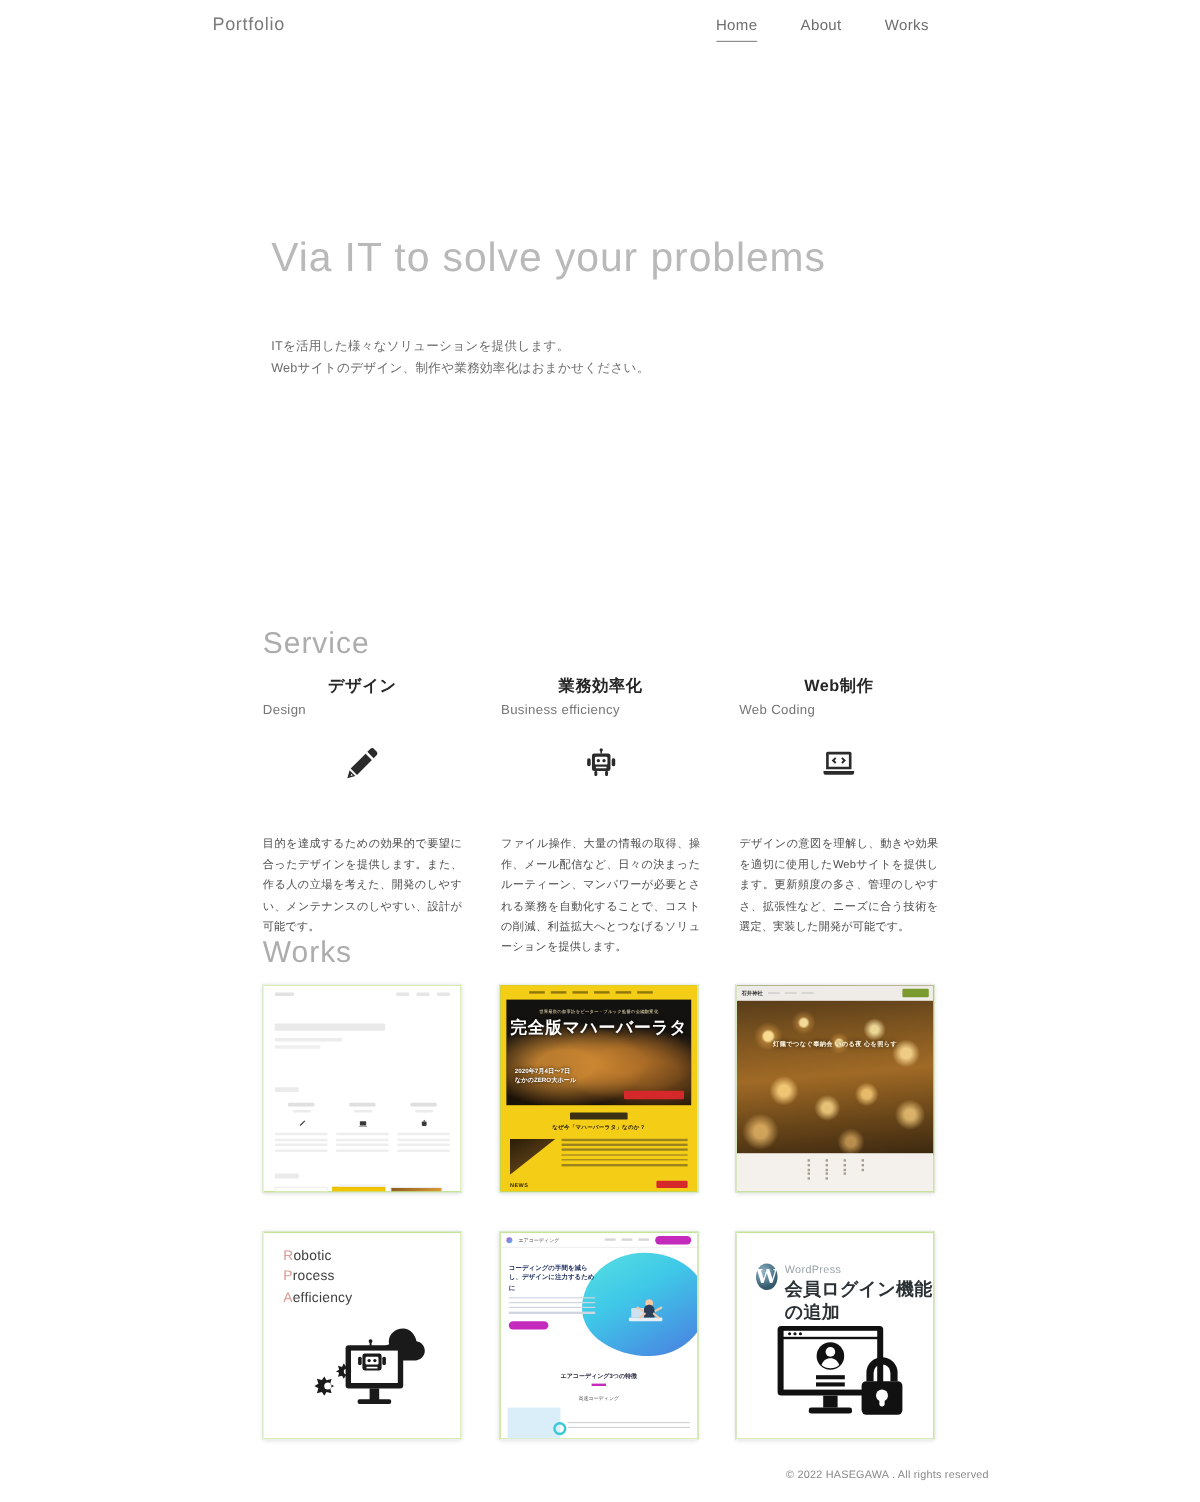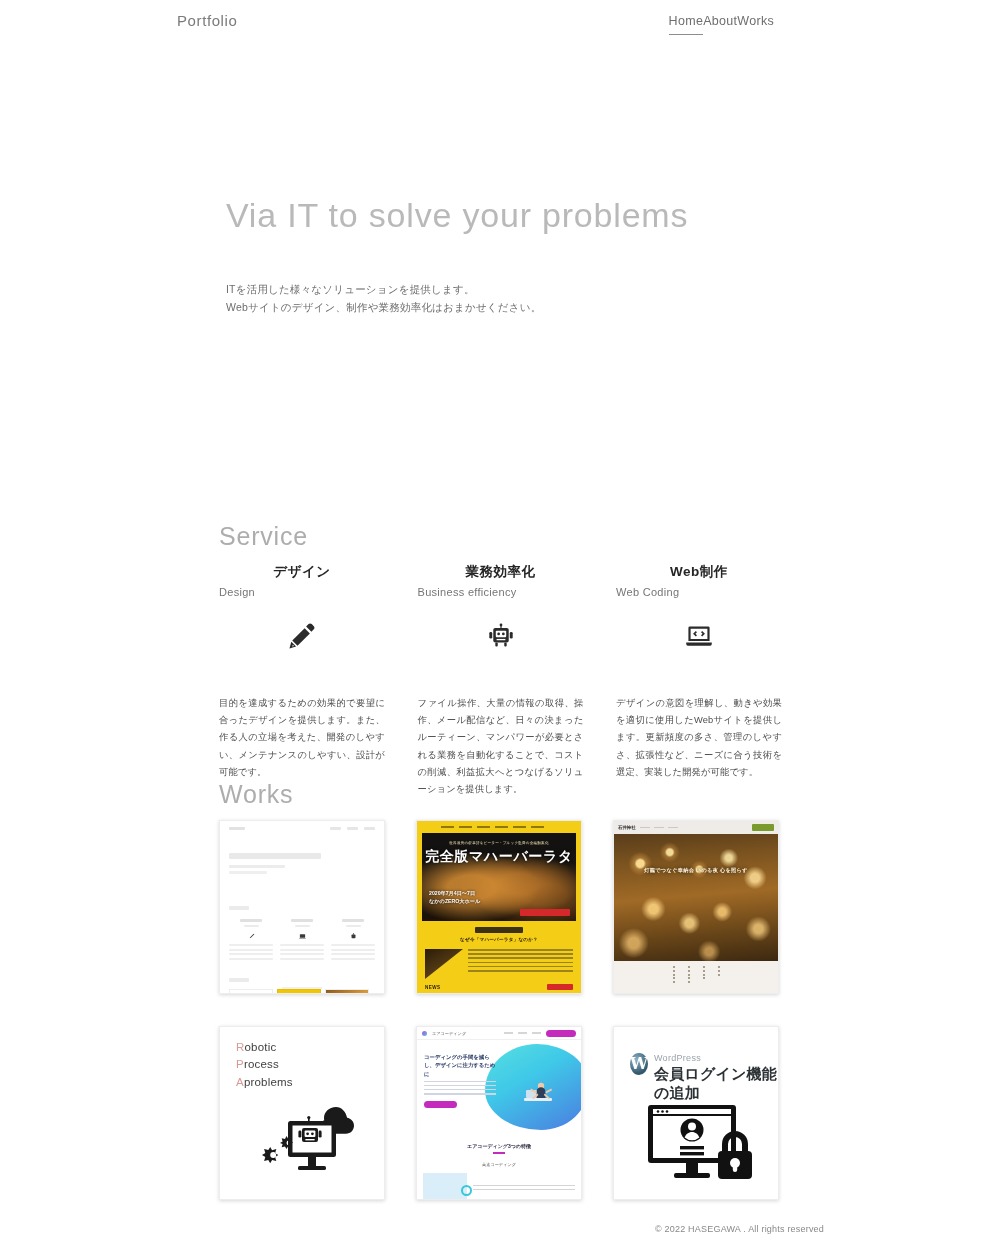--- a/index.html
+++ b/index.html
@@ -15,21 +15,21 @@
   .site-header{
     position:absolute; top:0; left:0; width:1000px; height:42px;
   }
   .logo{
     position:absolute; left:177px; top:12px;
     font-size:15px; font-weight:300; color:#7a7a7a;
     letter-spacing:.6px;
   }
   .nav{
     position:absolute; right:226px; top:14px;
-    display:flex; align-items:flex-start;
+    display:flex; gap:36px; align-items:flex-start;
   }
   .nav-item{
     font-size:12.5px; color:#6e6e6e; font-weight:400;
     letter-spacing:.3px; padding-bottom:7px; position:relative;
     cursor:pointer; white-space:nowrap;
   }
   .nav-item.active::after{
     content:""; position:absolute; left:0; right:0; bottom:0;
     height:1.5px; background:#8d8d8d;
   }
@@ -510,21 +510,21 @@
 
   <div class="work-card">
     <div class="work-inner w4">
       <div class="rpa-line">
         <b>R</b><span>obotic</span>
       </div>
       <div class="rpa-line">
         <b>P</b><span>rocess</span>
       </div>
       <div class="rpa-line">
-        <b>A</b><span>problems</span>
+        <b>A</b><span>efficiency</span>
       </div>
       <div class="rpa-ico">
         <svg width="112" height="78" viewBox="0 0 112 78" fill="#1a1a1a">
           <path d="M78 4c-7 0-12 5-12 11 0 .8.1 1.5.3 2.2C63 18 61 20.6 61 23.8c0 3.8 3 6.9 6.8 6.9H88c4.4 0 8-3.6 8-8 0-4-3-7.4-6.9-7.9C88 8.9 83.6 4 78 4z"></path>
           <rect x="30" y="18" width="48" height="36" rx="2.5"></rect>
           <rect x="34.5" y="22.5" width="39" height="27" fill="#fff"></rect>
           <rect x="50" y="14.5" width="1.6" height="4"></rect>
           <circle cx="50.8" cy="14.6" r="1.6"></circle>
           <rect x="44" y="25" width="16" height="14" rx="2"></rect>
           <rect x="46.6" y="27.6" width="10.8" height="6.4" rx="1" fill="#fff"></rect>

